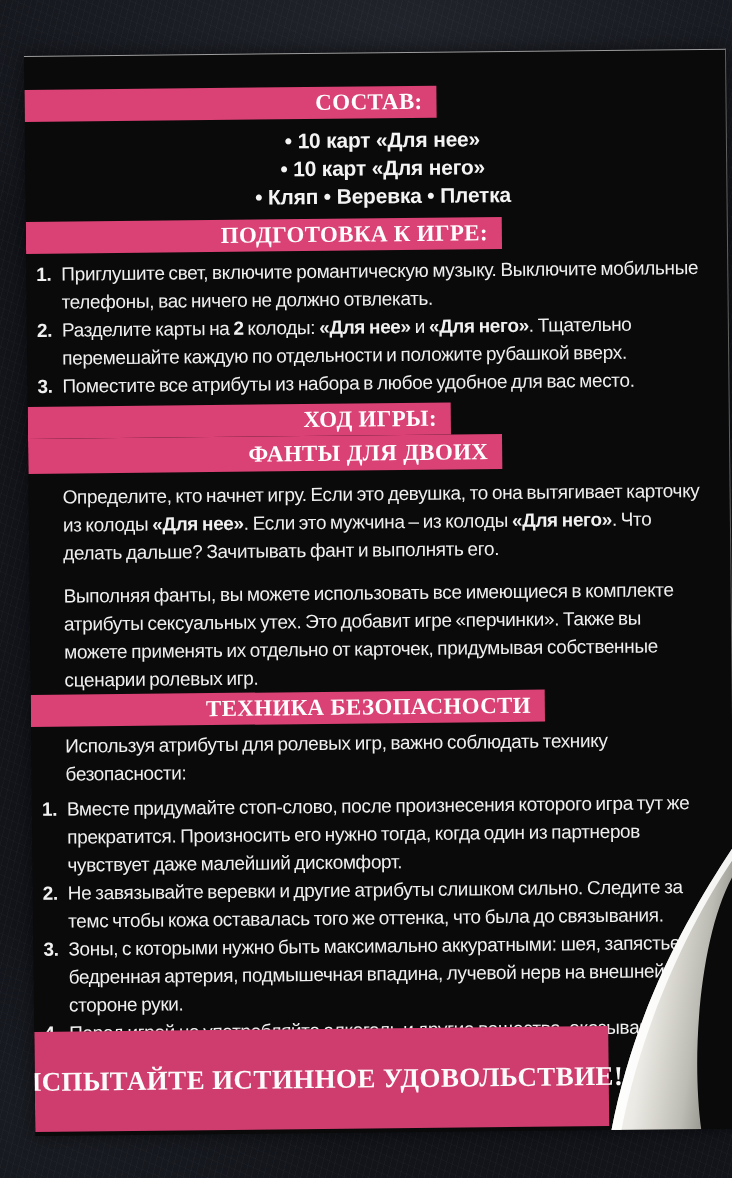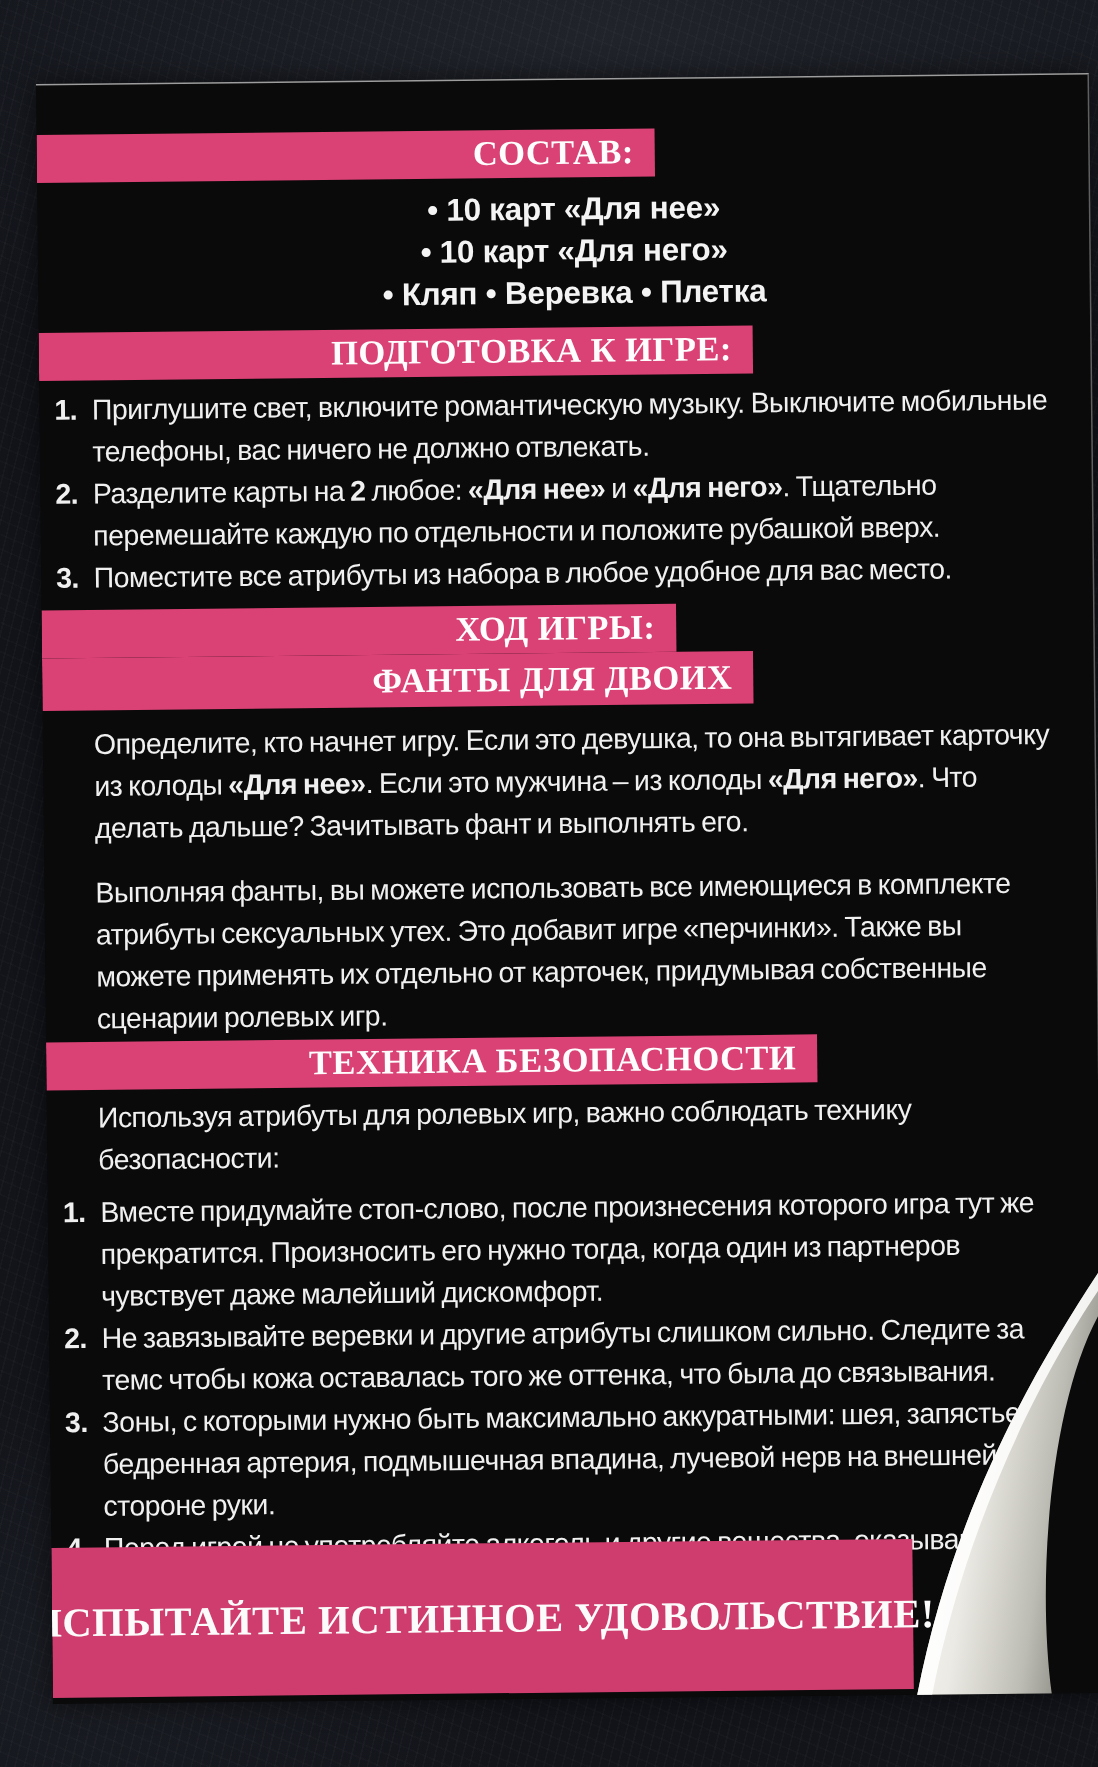--- a/index.html
+++ b/index.html
@@ -88,21 +88,21 @@
   <div class="bar bar-preparation">
     <span class="hdr">ПОДГОТОВКА К ИГРЕ:</span>
   </div>
   <div class="list body-text">
     <div class="item">
       <span class="num">1.</span>
       <span><span>Приглушите свет, включите романтическую музыку. Выключите мобильные телефоны, вас ничего не должно отвлекать.</span></span>
     </div>
     <div class="item">
       <span class="num">2.</span>
-      <span><span>Разделите карты на </span><b>2</b><span> любое: </span><b>«Для нее»</b><span> и </span><b>«Для него»</b><span>. Тщательно перемешайте каждую по отдельности и положите рубашкой вверх.</span></span>
+      <span><span>Разделите карты на </span><b>2</b><span> колоды: </span><b>«Для нее»</b><span> и </span><b>«Для него»</b><span>. Тщательно перемешайте каждую по отдельности и положите рубашкой вверх.</span></span>
     </div>
     <div class="item">
       <span class="num">3.</span>
       <span><span>Поместите все атрибуты из набора в любое удобное для вас место.</span></span>
     </div>
   </div>
 
   <div class="bar bar-gameplay-1">
     <span class="hdr">ХОД ИГРЫ:</span>
   </div>

